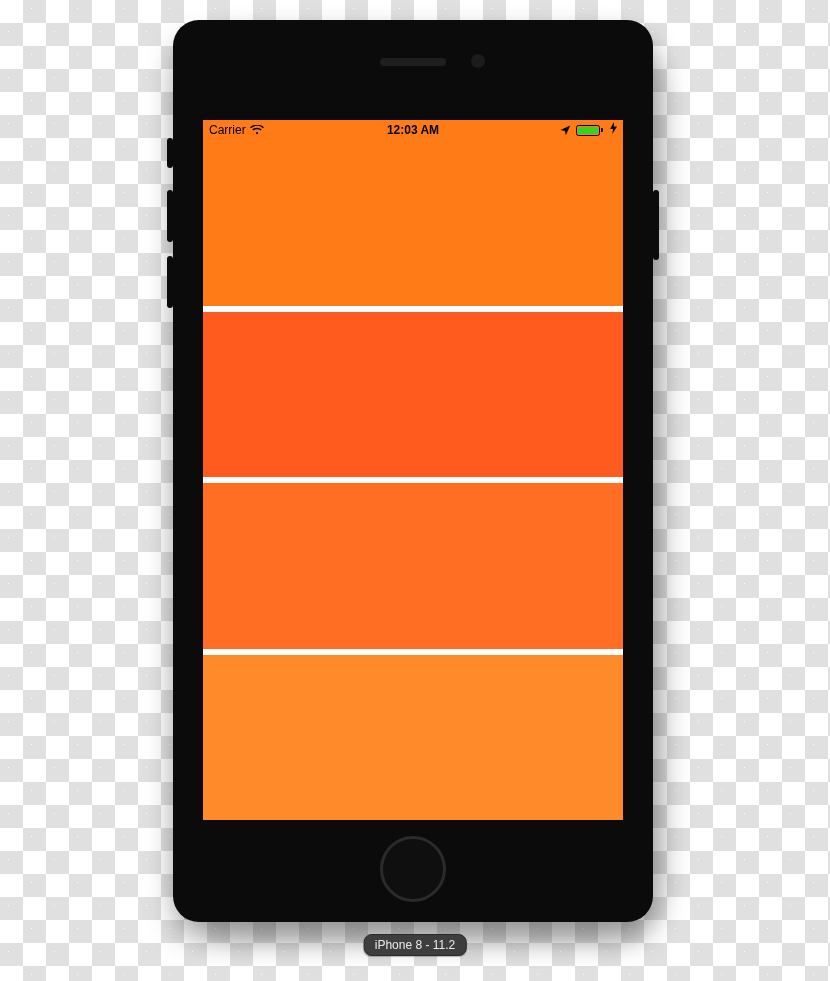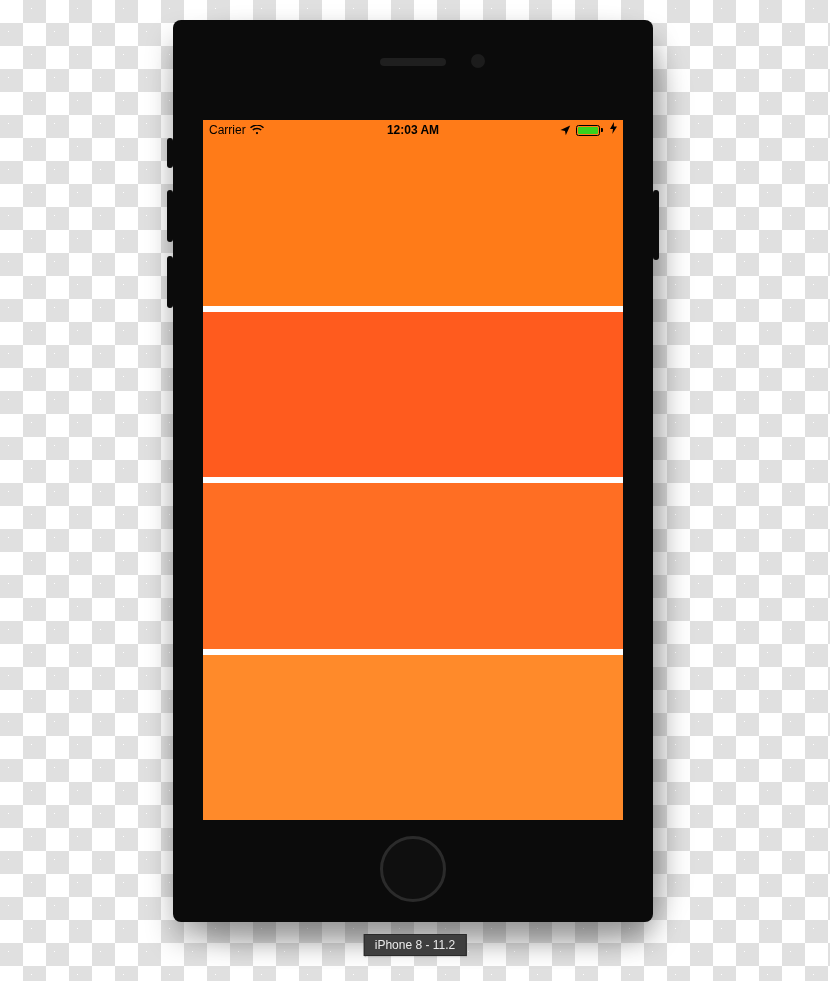--- a/index.html
+++ b/index.html
@@ -25,21 +25,21 @@
       background: rgba(0,0,0,0.22);
       filter: blur(14px);
     }
     .device-frame {
       position: absolute;
       left: 173px;
       top: 20px;
       width: 480px;
       height: 902px;
       background: #0b0b0b;
-      border-radius: 8px;
+      border-radius: 26px;
       box-shadow: 0 18px 28px rgba(0,0,0,0.25);
     }
     
     .btn-side {
       position: absolute;
       background: #0b0b0b;
       border-radius: 4px;
     }
     .btn-mute    { left: -6px; top: 118px; width: 6px; height: 30px; }
     .btn-vol-up  { left: -6px; top: 170px; width: 6px; height: 52px; }
@@ -161,21 +161,21 @@
     .device-caption {
       position: absolute;
       left: 50%;
       top: 934px;
       transform: translateX(-50%);
       background: #3e3e3e;
       color: #eaeaea;
       font-size: 12px;
       padding: 3px 10px;
       border: 1px solid #2a2a2a;
-      border-radius: 0;
+      border-radius: 8px;
       white-space: nowrap;
       box-shadow: 0 1px 1px rgba(0,0,0,0.25);
     }
   </style>
 </head>
 <body>
 
 <div class="device-shadow"></div>
 
 <div class="device-frame">

